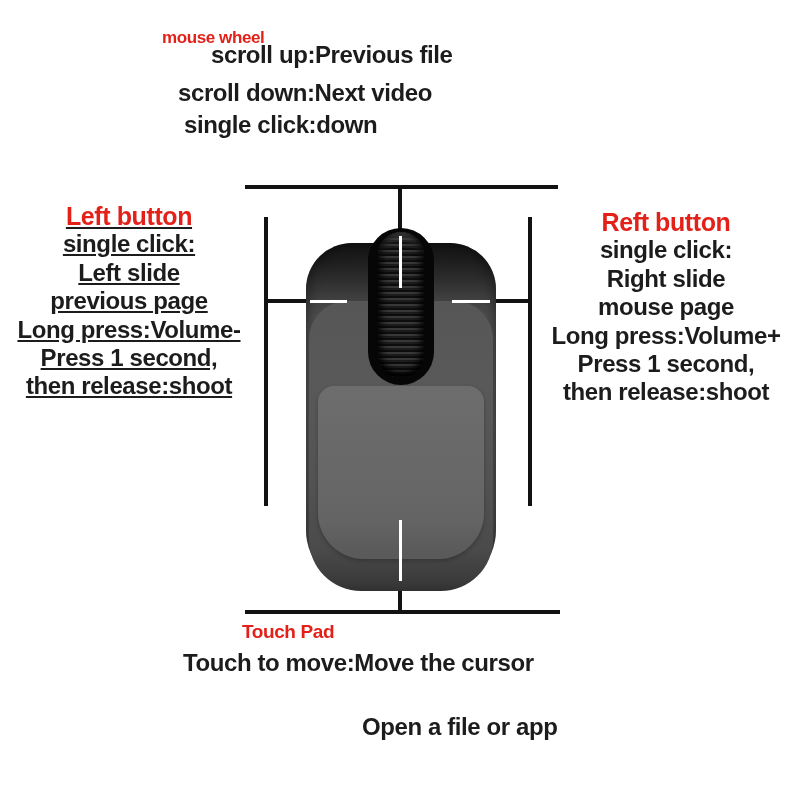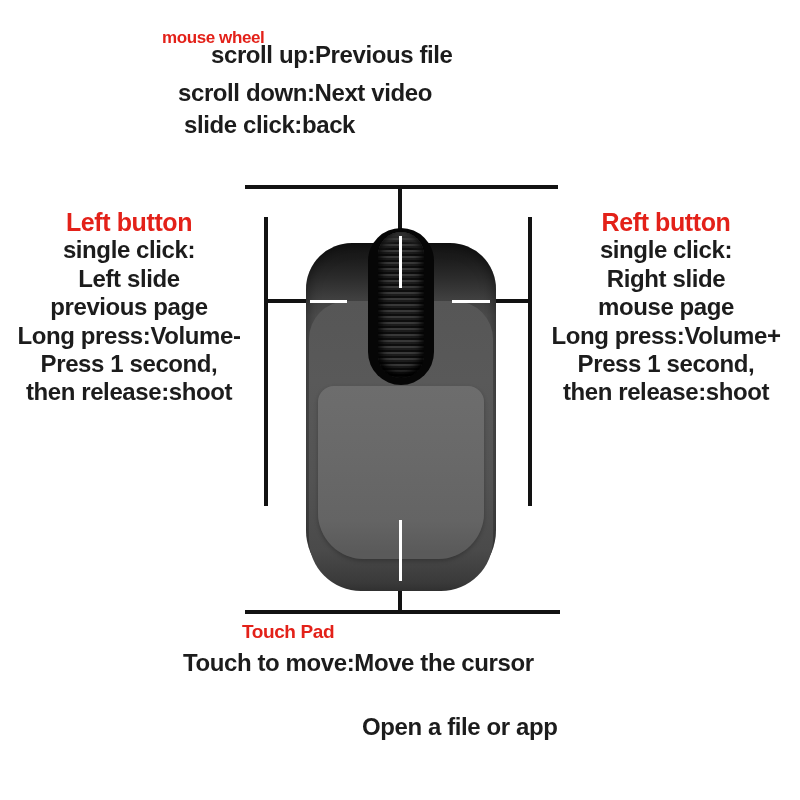--- a/index.html
+++ b/index.html
@@ -63,23 +63,23 @@
   }
 </style>
 </head>
 <body>
 
 <div class="stage">
 
   <div class="t red" style="left:162px;top:3px;font-size:17px;margin-top:20px;">mouse wheel</div>
   <div class="t" style="left:211px;top:40px;">scroll up:Previous file</div>
   <div class="t" style="left:178px;top:78px;">scroll down:Next video</div>
-  <div class="t" style="left:184px;top:110px;">slide click:back</div>
+  <div class="t" style="left:184px;top:110px;">single click:down</div>
 
-  <div class="sideblock" style="left:0px;top:208px;width:258px;">
+  <div class="sideblock" style="left:0px;top:202px;width:258px;text-decoration:underline;">
     <div class="ttl" style="font-size:25px;">Left button</div>
     <div>single click:</div>
     <div>Left slide</div>
     <div>previous page</div>
     <div>Long press:Volume-</div>
     <div>Press 1 second,</div>
     <div>then release:shoot</div>
   </div>
 
   <div class="sideblock" style="left:538px;top:208px;width:256px;">

